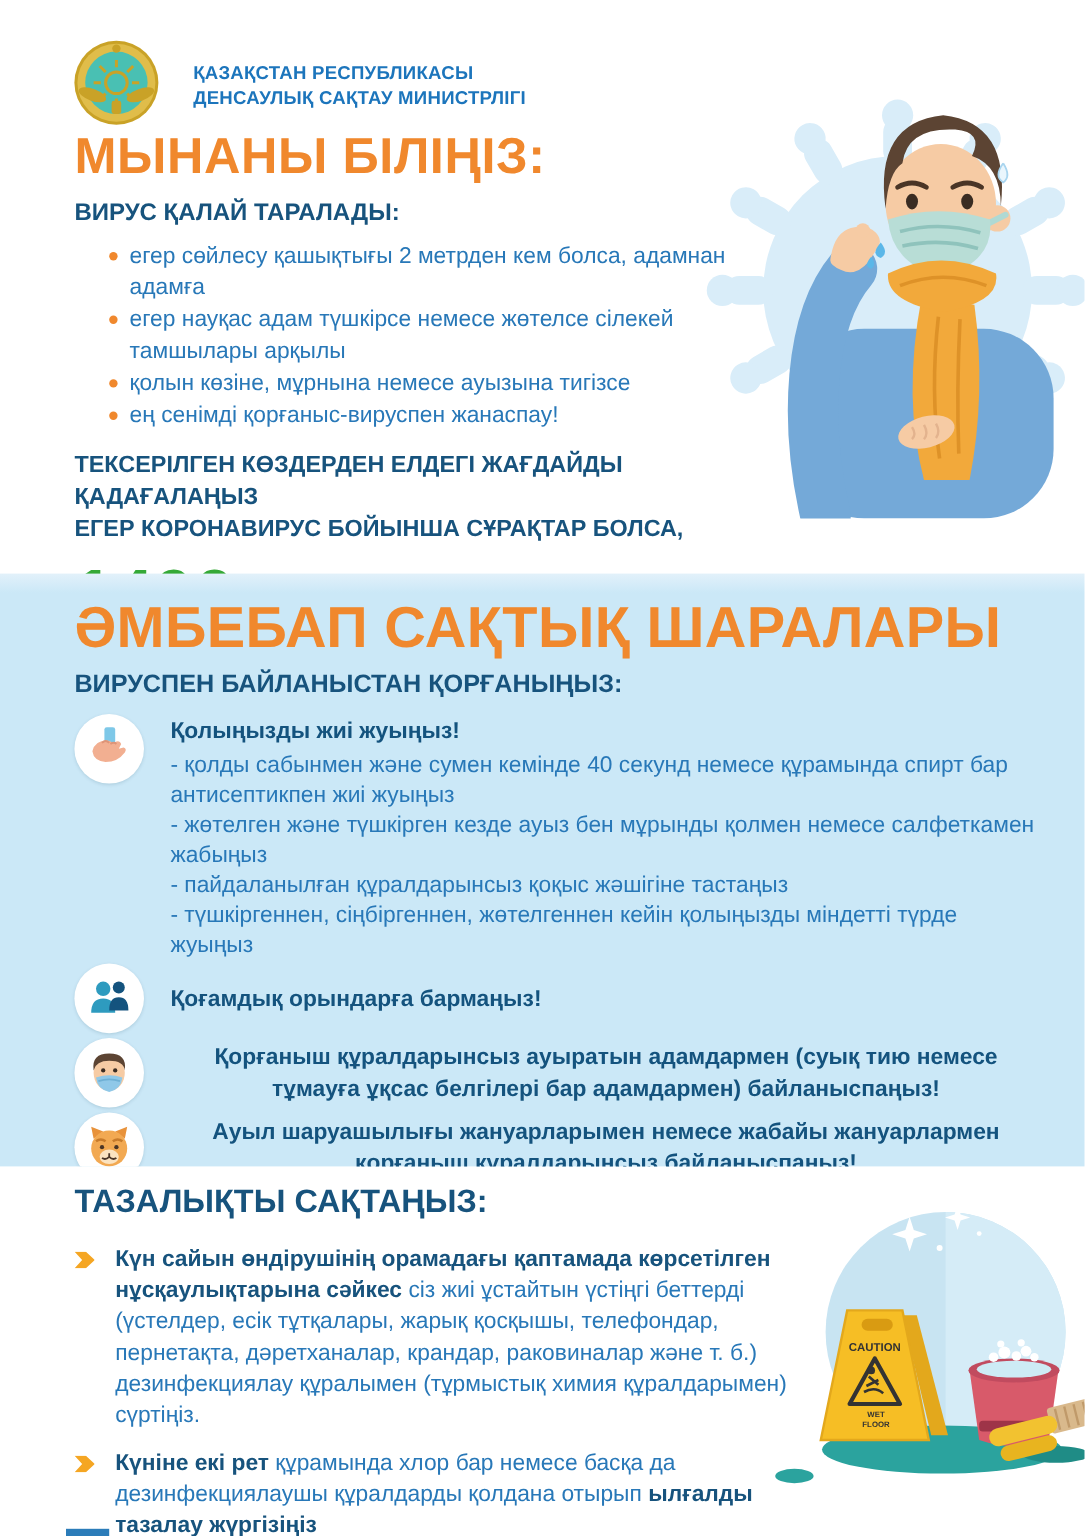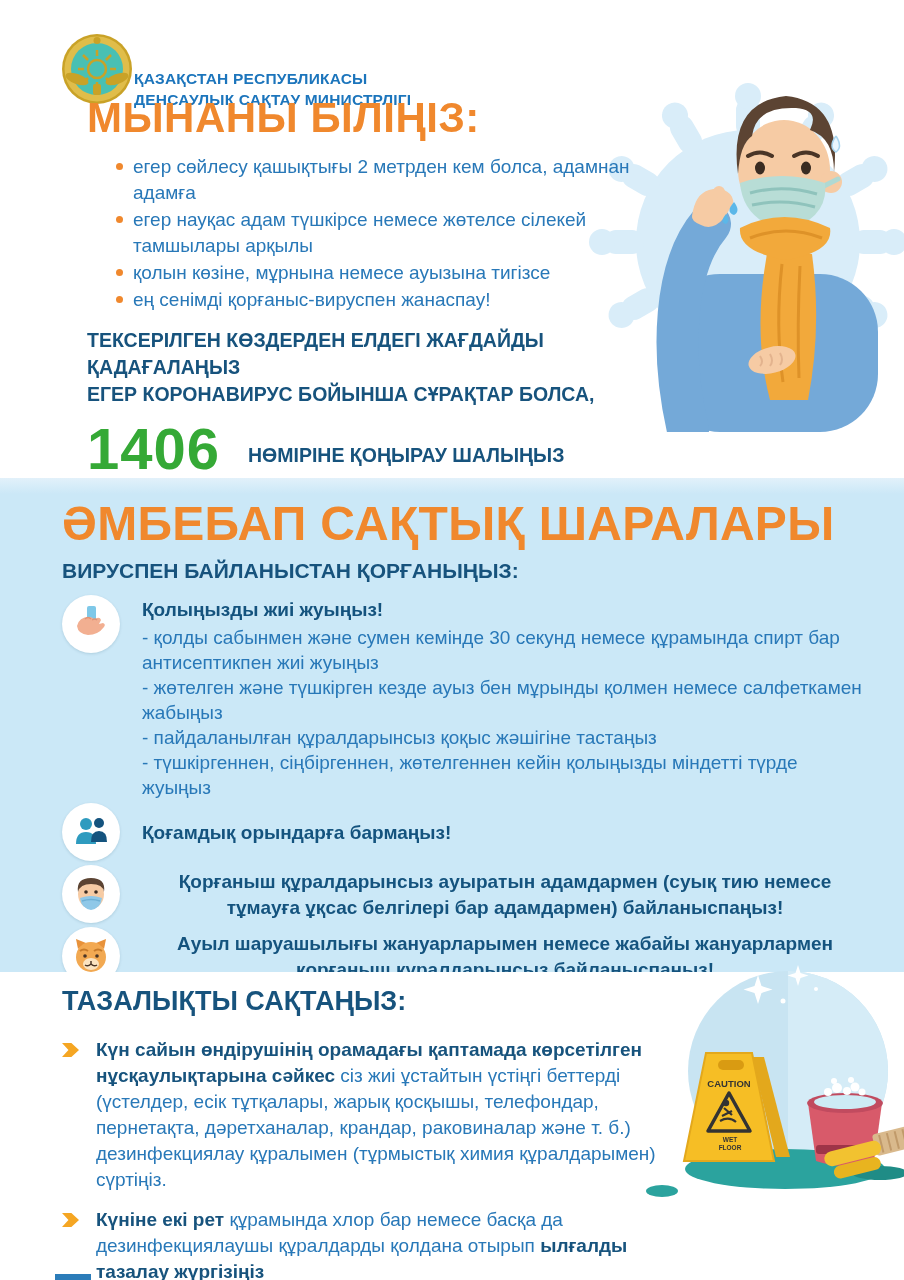--- a/index.html
+++ b/index.html
@@ -1,24 +1,24 @@
 <!DOCTYPE html>
 <html><head>
 <meta charset="utf-8">
 <style>
   html,body { margin:0; padding:0; background:#ffffff; }
   .poster {
     position:relative; width:904px; height:1280px; background:#ffffff;
     font-family:"Liberation Sans", sans-serif; overflow:hidden;
   }
   
-  .header { position:absolute; left:60px; top:32px; display:flex; align-items:flex-end; gap:0; }
+  .header { position:absolute; left:60px; top:32px; display:flex; align-items:center; gap:27px; }
   .org { color:#1C75BC; font-weight:bold; font-size:15.5px; line-height:21px; letter-spacing:.2px; }
   
-  .know { position:absolute; left:62px; top:94px; width:562px;margin-left:25px; }
+  .know { position:absolute; left:62px; top:106px; width:562px; }
   .know-title { color:#F0882D; font-size:42px; font-weight:800; letter-spacing:.5px; margin:0 0 12px; }
   .know-sub { color:#17537D; font-size:20px; font-weight:bold; margin:0 0 12px; }
   .spread-list { list-style:none; margin:0 0 14px; padding:0 0 0 46px; color:#2878B8; font-size:19px; line-height:26px; }
   .spread-list li { position:relative; margin-bottom:1px; }
   .spread-list li::before { content:""; position:absolute; left:-17px; top:9px; width:7px; height:7px; border-radius:50%; background:#F0882D; }
   .warnings { color:#17537D; font-weight:bold; font-size:19.5px; line-height:27px; width:540px; }
   .warnings p { margin:0; }
   .hotline { display:flex; align-items:center; gap:28px; margin-top:12px; }
   .hotline-number { color:#35A936; font-size:58px; font-weight:800; letter-spacing:1px; line-height:1; }
   .hotline-label { color:#17537D; font-size:19.5px; font-weight:bold; padding-top:12px; }
@@ -37,21 +37,21 @@
   .rule-title { color:#14537E; font-weight:bold; font-size:19px; line-height:26px; }
   .rule-details { color:#2878B8; font-size:19px; line-height:25px; margin-top:2px; }
   .rule-row.center .rule-body { min-height:58px; display:flex; align-items:center;text-align:center; }
   
   .clean { position:absolute; left:62px; top:986px; width:600px; }
   .clean-title { color:#17537D; font-size:27px; font-weight:800; margin:0 0 20px; }
   .clean-bullet { position:relative; padding-left:34px; color:#2878B8; font-size:19px; line-height:26px; width:568px; margin-bottom:14px; }
   .clean-bullet b { color:#17537D; }
   .arrow-marker { position:absolute; left:0; top:6px; width:17px; height:14px; background:#F5A623;
                   clip-path:polygon(0 0,55% 0,100% 50%,55% 100%,0 100%,38% 50%); }
-  .clean-illustration { position:absolute; left:640px; top:961px; width:264px; height:260px; }
+  .clean-illustration { position:absolute; left:640px; top:1000px; width:264px; height:260px; }
   .corner-mark { position:absolute; left:55px; top:1274px; width:36px; height:6px; background:#2B7CB9; }
 </style>
 </head>
 <body>
 
 <div class="poster">
 
   <div class="header">
     <span>
       <svg width="74" height="74" viewBox="0 0 74 74">
@@ -160,20 +160,21 @@
       <path d="M 146 150 q 7 9 0 13 q -9 -3 0 -13" fill="#5BB7E8"></path>
       <path d="M 138 162 q 5 7 0 10 q -7 -2 0 -10" fill="#5BB7E8"></path>
 
       <ellipse cx="184" cy="308" rx="24" ry="13" fill="#F6CBA4" transform="rotate(-14 184 308)"></ellipse>
       <path d="M 172 304 q 4 6 0 10 M 182 302 q 4 7 0 12 M 192 301 q 4 7 0 12" stroke="#E3B38E" stroke-width="2" fill="none"></path>
     </svg>
   </div>
 
   <div class="know">
     <h1 class="know-title">МЫНАНЫ БІЛІҢІЗ:</h1>
+    <div class="know-sub">ВИРУС ҚАЛАЙ ТАРАЛАДЫ:</div>
     <ul class="spread-list">
       <li>егер сөйлесу қашықтығы 2 метрден кем болса, адамнан адамға</li>
       <li>егер науқас адам түшкірсе немесе жөтелсе сілекей тамшылары арқылы</li>
       <li>қолын көзіне, мұрнына немесе ауызына тигізсе</li>
       <li>ең сенімді қорғаныс-вируспен жанаспау!</li>
     </ul>
     <div class="warnings">
       <p>ТЕКСЕРІЛГЕН КӨЗДЕРДЕН ЕЛДЕГІ ЖАҒДАЙДЫ ҚАДАҒАЛАҢЫЗ</p>
       <p>ЕГЕР КОРОНАВИРУС БОЙЫНША СҰРАҚТАР БОЛСА,</p>
     </div>
@@ -191,21 +192,21 @@
       <div class="rule-icon">
         <svg width="40" height="40" viewBox="0 0 40 40">
           <rect x="16" y="2" width="9" height="16" rx="2" fill="#7EC8E8"></rect>
           <path d="M 6 22 q 2 -9 12 -9 q 4 0 5 3 l 3 -2 q 3 -1 4 2 l -2 4 l 4 -1 q 3 1 1 4 q -6 8 -16 8 q -10 -1 -11 -9 Z" fill="#F2AF91"></path>
           <path d="M 14 15 q 3 -3 6 0 M 21 16 q 3 -2 5 0" stroke="#DE9477" stroke-width="1.5" fill="none"></path>
         </svg>
       </div>
       <div class="rule-body">
         <div class="rule-title">Қолыңызды жиі жуыңыз!</div>
         <div class="rule-details">
-          <div>- қолды сабынмен және сумен кемінде 30 секунд немесе құрамында спирт бар антисептикпен жиі жуыңыз</div>
+          <div>- қолды сабынмен және сумен кемінде 40 секунд немесе құрамында спирт бар антисептикпен жиі жуыңыз</div>
           <div>- жөтелген және түшкірген кезде ауыз бен мұрынды қолмен немесе салфеткамен жабыңыз</div>
           <div>- пайдаланылған құралдарынсыз қоқыс жәшігіне тастаңыз</div>
           <div>- түшкіргеннен, сіңбіргеннен, жөтелгеннен кейін қолыңызды міндетті түрде жуыңыз</div>
         </div>
       </div>
     </div>
 
     <div class="rule-row center">
       <div class="rule-icon">
         <svg width="36" height="36" viewBox="0 0 36 36">

